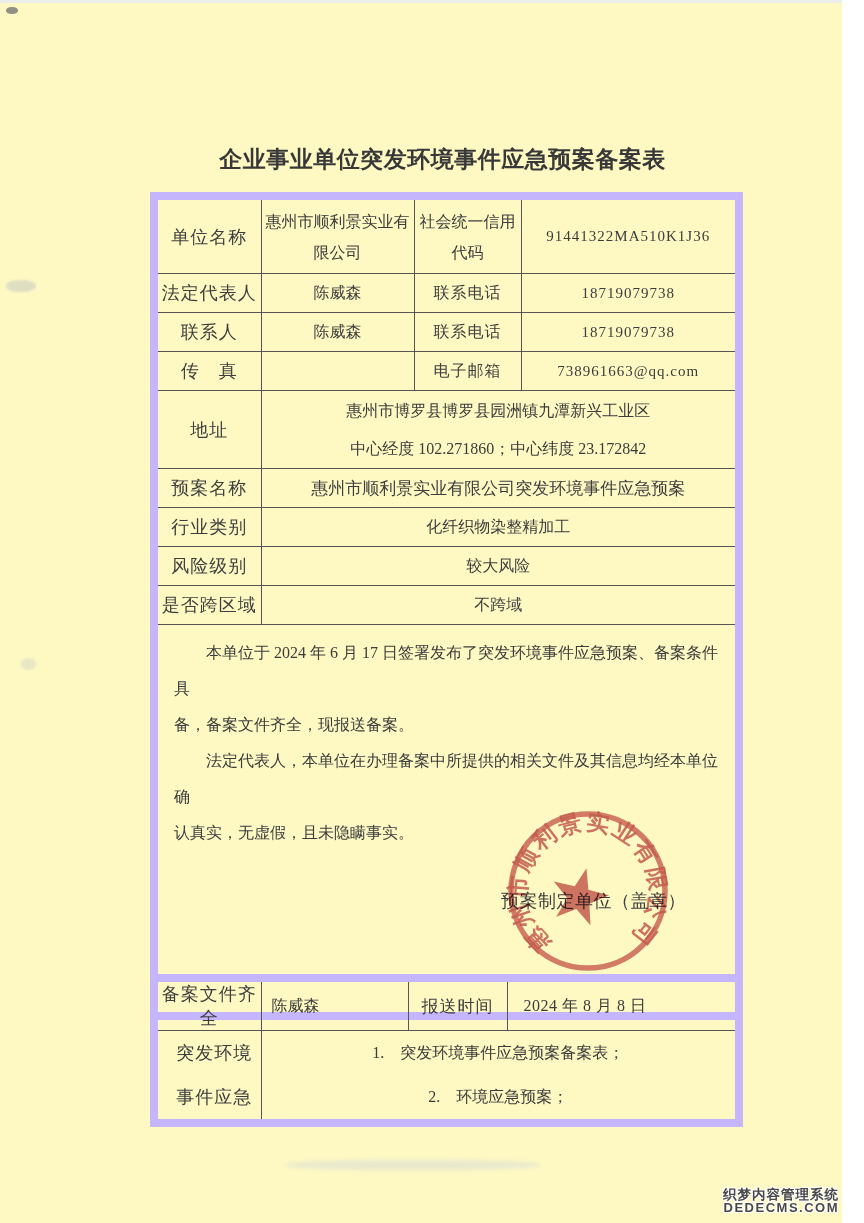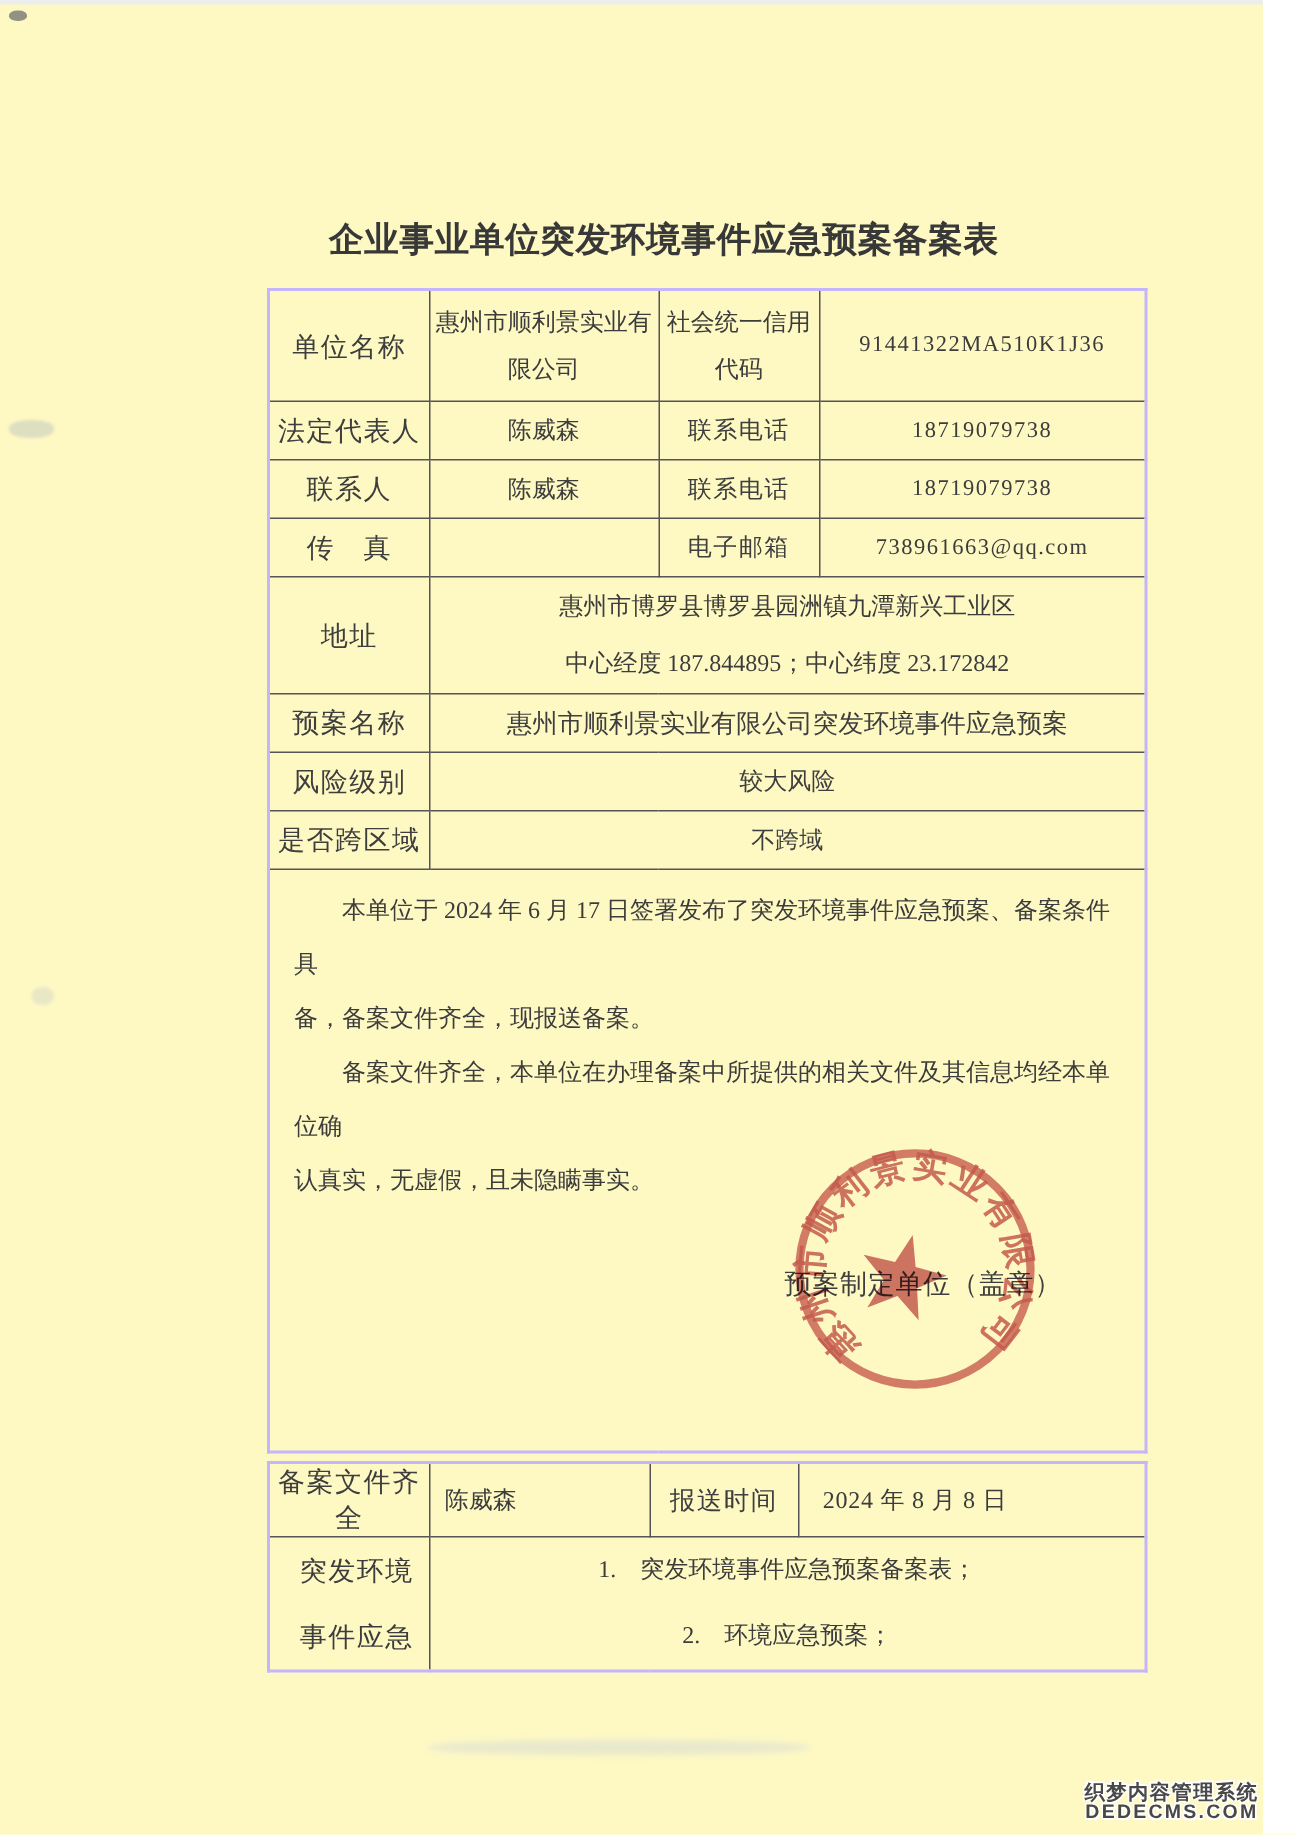--- a/index.html
+++ b/index.html
@@ -19,22 +19,21 @@
   .a4{left:285px;top:1160px;width:255px;height:10px;background:#d3d8d8;opacity:.5;filter:blur(2px);}
 
   .title{
     position:absolute;left:150px;top:144px;width:585px;margin:0;
     text-align:center;font-size:23px;font-weight:bold;letter-spacing:0.5px;color:#383838;
   }
 
   table.tbl{
     position:absolute;left:150px;width:585px;
     border-collapse:collapse;table-layout:fixed;
-    border:2px solid #c4b5fd;
-    margin-left:28px;
+    border:8px solid #c4b5fd;
   }
   table.main{top:192px;}
   table.sign{top:974px;}
   .tbl td{
     border:1.5px solid #555;
     vertical-align:middle;text-align:center;
     padding:0;overflow:hidden;
   }
   .lbl{font-size:18px;letter-spacing:1px;color:#3e3e3e;}
   .val{font-size:16px;color:#3e3e3e;}
@@ -117,43 +116,47 @@
     <tr>
       <td class="lbl" style="height:38px">传　真</td>
       <td class="val"></td>
       <td class="lbl" style="font-size:16px">电子邮箱</td>
       <td class="mono">738961663@qq.com</td>
     </tr>
     <tr>
       <td class="lbl" style="height:77px">地址</td>
       <td class="addr" colspan="3">
         <span>惠州市博罗县博罗县园洲镇九潭新兴工业区</span>
-        <span>中心经度 187.844895；中心纬度 23.172842</span>
+        <span>中心经度 102.271860；中心纬度 23.172842</span>
       </td>
     </tr>
     <tr>
       <td class="lbl" style="height:38px">预案名称</td>
       <td class="val" colspan="3" style="font-size:17px">惠州市顺利景实业有限公司突发环境事件应急预案</td>
+    </tr>
+    <tr>
+      <td class="lbl" style="height:38px">行业类别</td>
+      <td class="val" colspan="3">化纤织物染整精加工</td>
     </tr>
     <tr>
       <td class="lbl" style="height:38px">风险级别</td>
       <td class="val" colspan="3">较大风险</td>
     </tr>
     <tr>
       <td class="lbl" style="height:38px">是否跨区域</td>
       <td class="val" colspan="3">不跨域</td>
     </tr>
     <tr>
       <td class="decl" colspan="4" style="height:367px">
         <div class="para">
           <span class="l1">本单位于 2024 年 6 月 17 日签署发布了突发环境事件应急预案、备案条件具</span>
           <span>备，备案文件齐全，现报送备案。</span>
         </div>
         <div class="para">
-          <span class="l1">备案文件齐全，本单位在办理备案中所提供的相关文件及其信息均经本单位确</span>
+          <span class="l1">法定代表人，本单位在办理备案中所提供的相关文件及其信息均经本单位确</span>
           <span>认真实，无虚假，且未隐瞒事实。</span>
         </div>
         <div class="seal-caption">预案制定单位（盖章）</div>
         <svg class="stamp" viewBox="0 0 168 168" xmlns="http://www.w3.org/2000/svg">
           <circle cx="84" cy="84" r="77" fill="none" stroke="#c0484f" stroke-width="5.5" stroke-opacity="0.8"></circle>
           <path id="sealArc" d="M 47.6 135.1 A 62 62 0 1 1 120.4 135.1" fill="none"></path>
           <text font-size="23" fill="#bb454d" fill-opacity="0.85" letter-spacing="2.5" font-family="Liberation Serif, DejaVu Serif, serif" font-weight="bold">
             <textPath href="#sealArc">惠州市顺利景实业有限公司</textPath>
           </text>
           <polygon points="82,54 89.05,74.29 110.53,74.73 93.41,87.71 99.63,108.27 82,96 64.37,108.27 70.59,87.71 53.47,74.73 74.95,74.29" transform="rotate(14 82 88) translate(-6 8)" fill="#b8414a" fill-opacity="0.82"></polygon>

